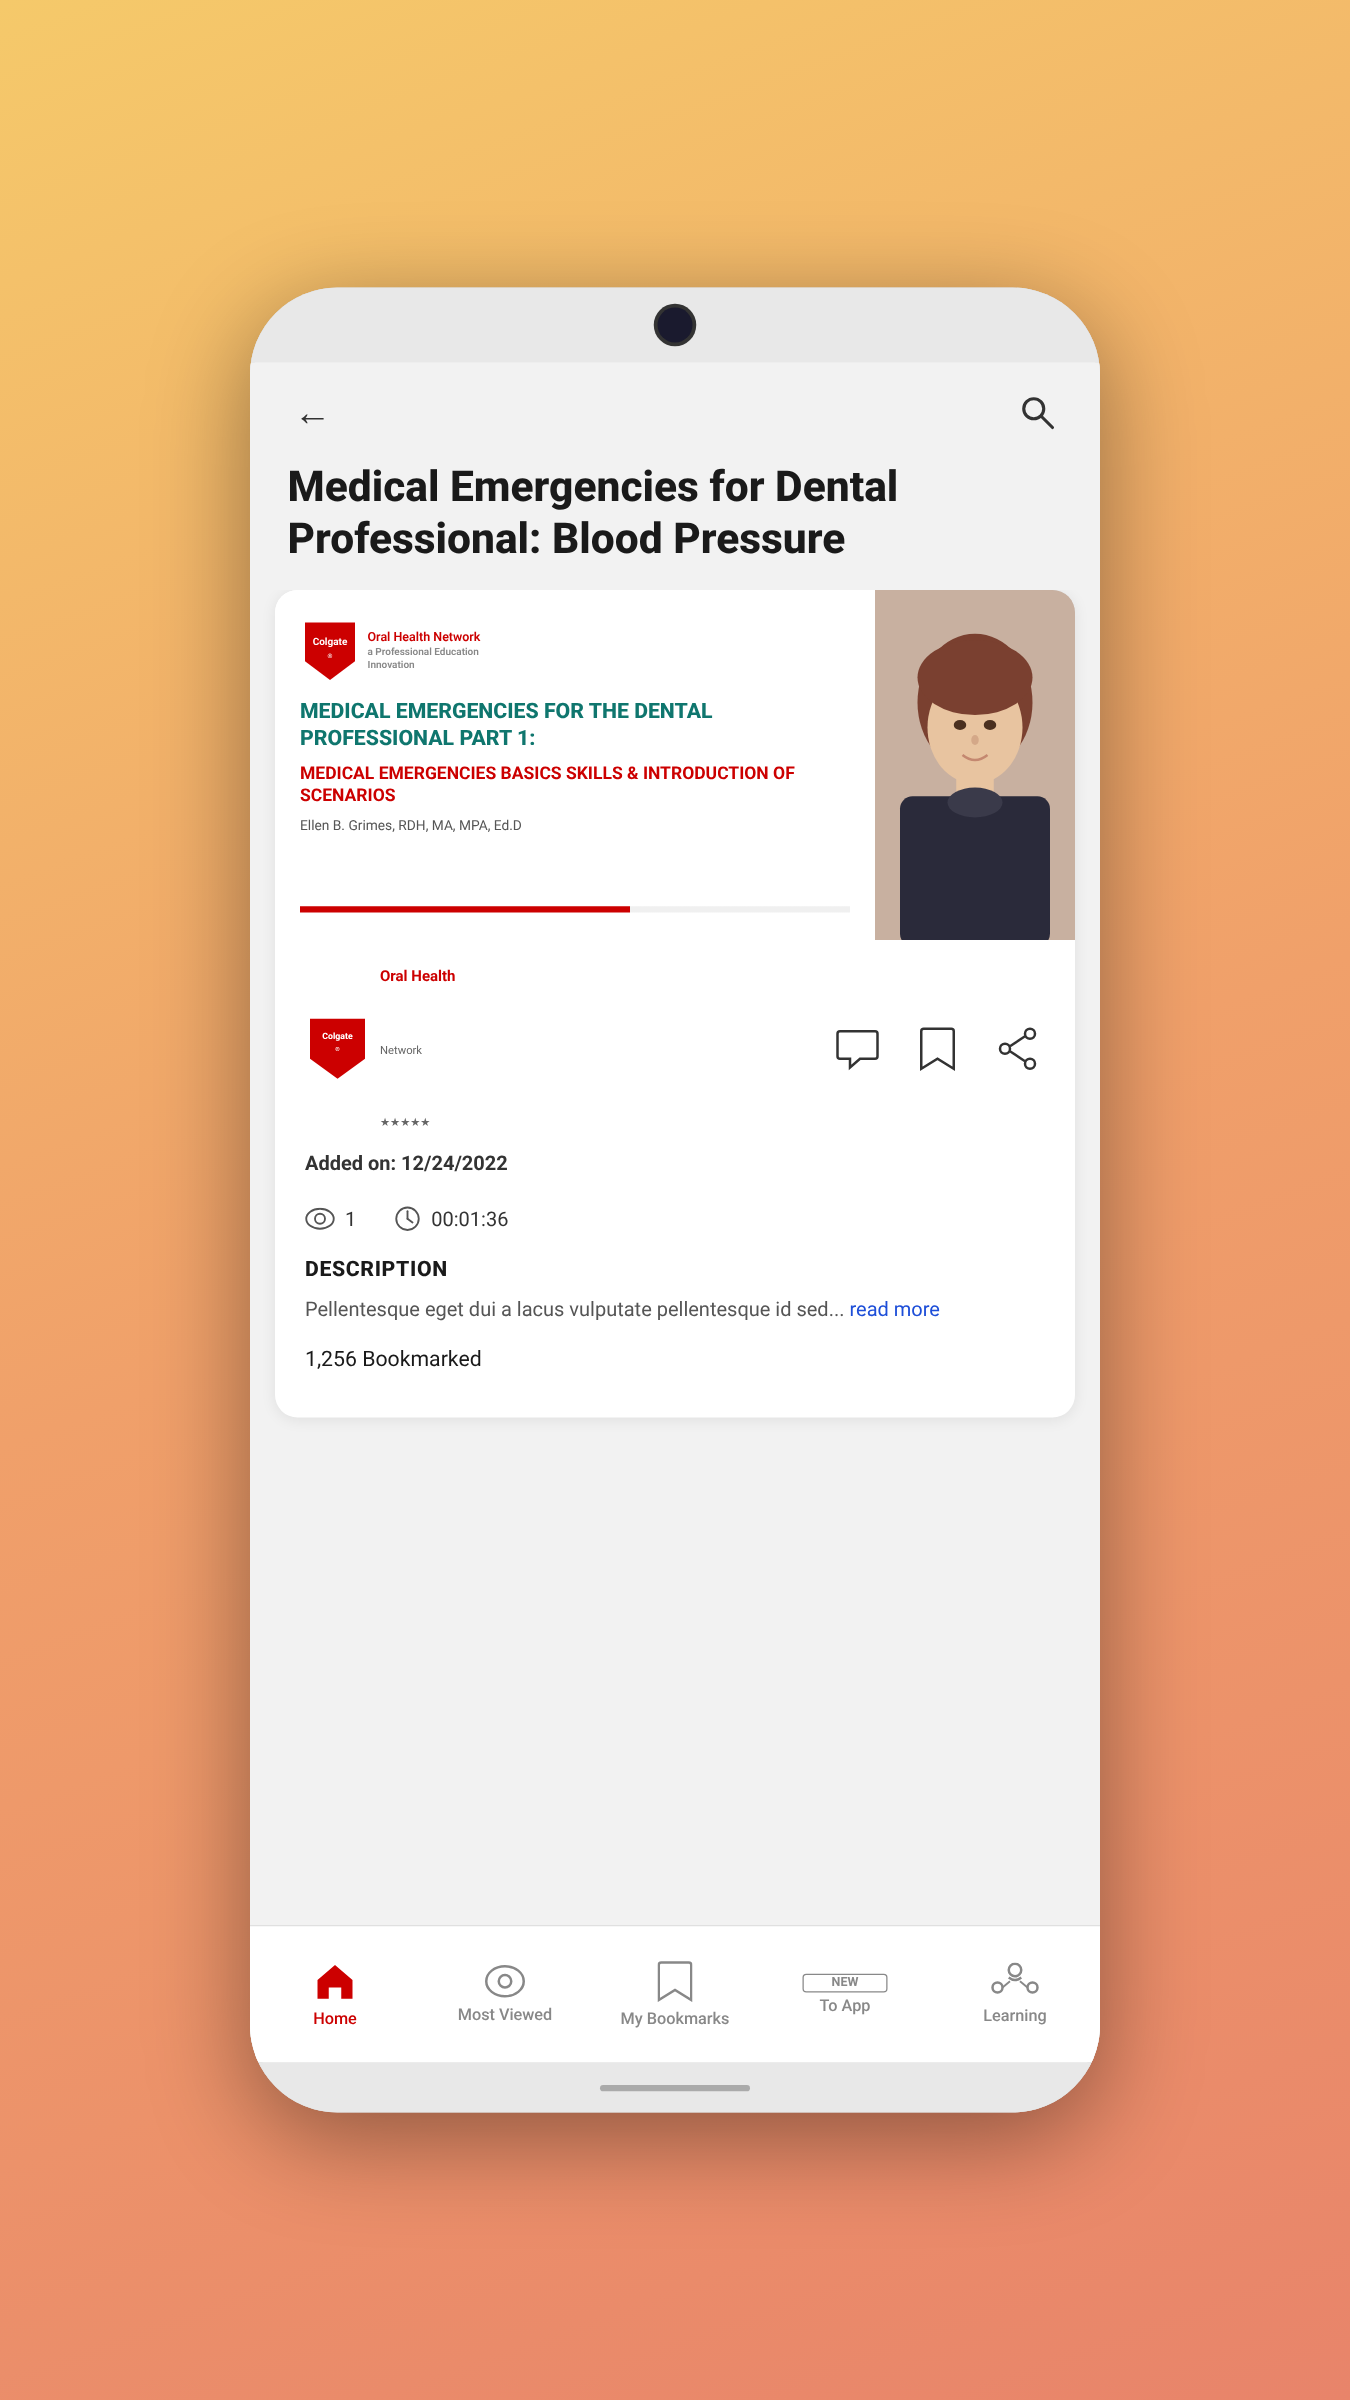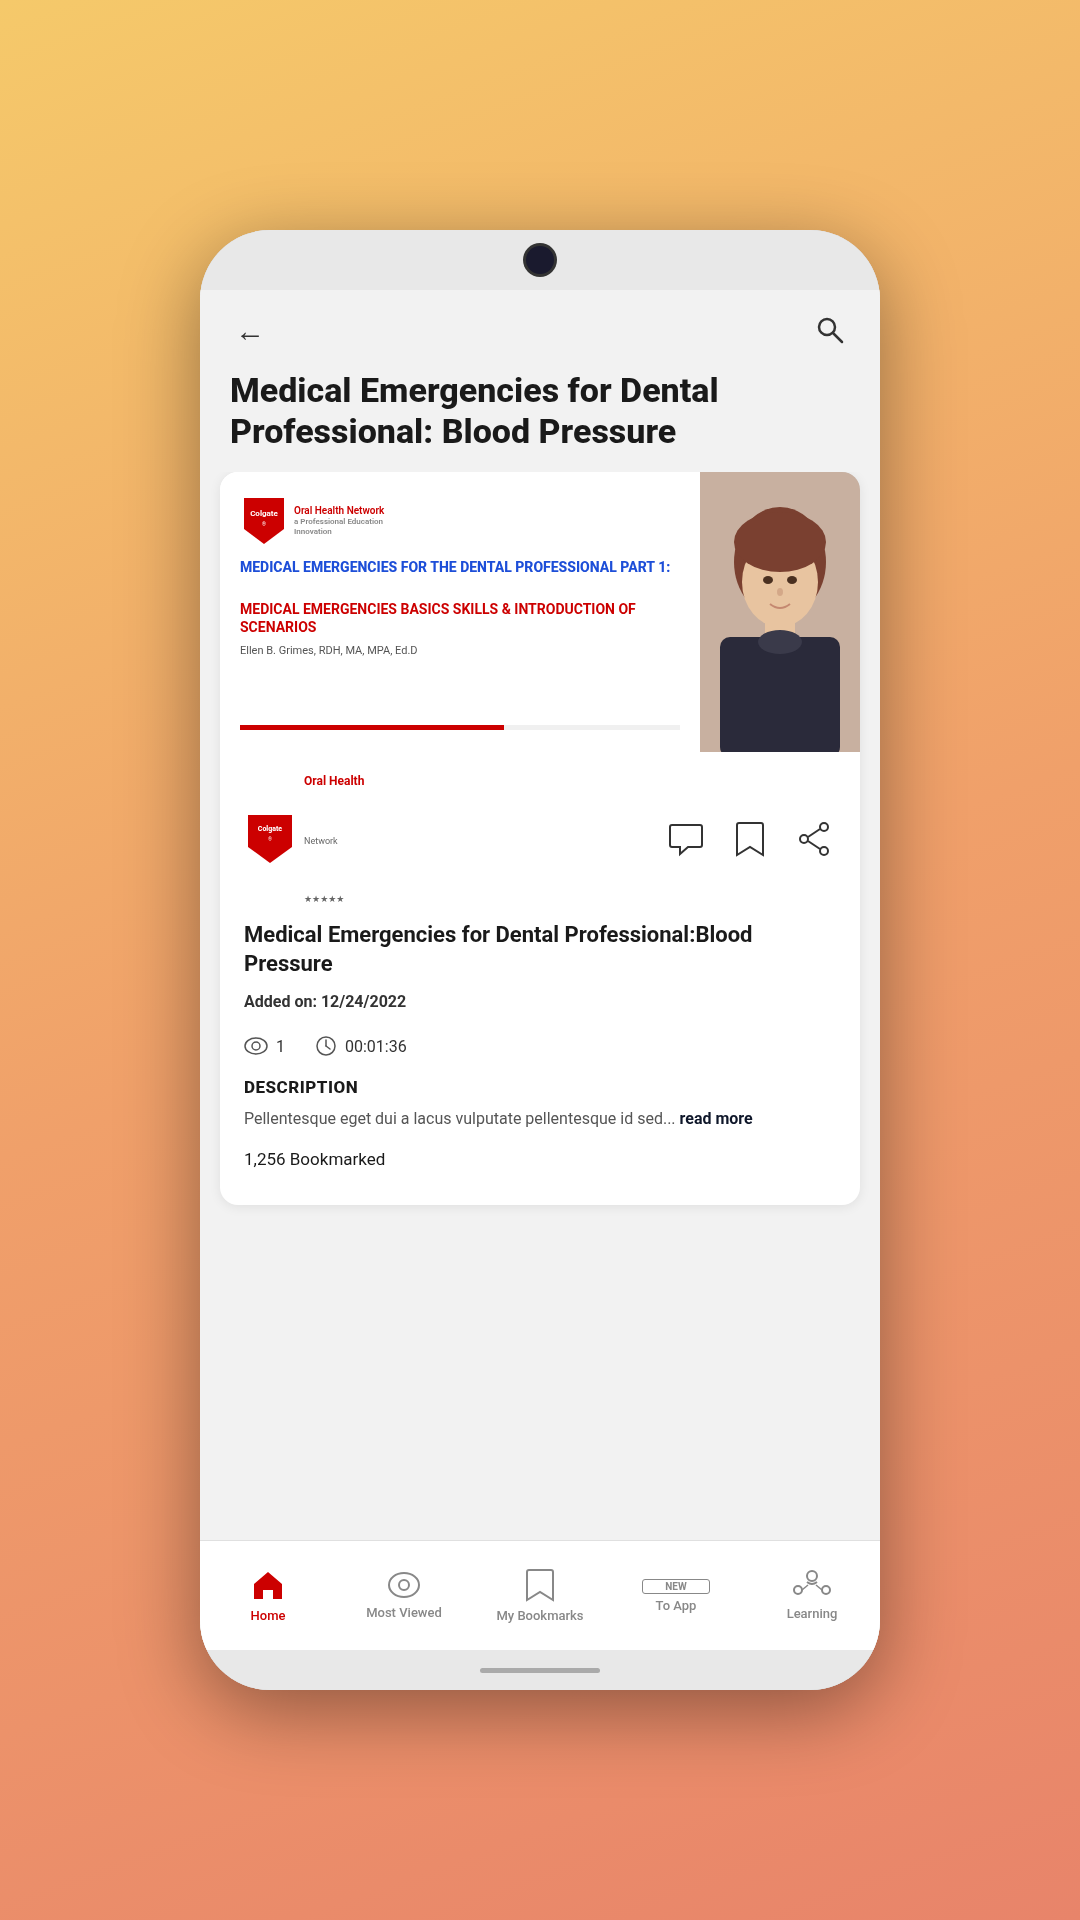--- a/index.html
+++ b/index.html
@@ -132,25 +132,25 @@
     }
 
     .colgate-logo-thumb {
       display: flex;
       align-items: center;
       gap: 6px;
       margin-bottom: 10px;
     }
 
     .thumb-main-title {
-      font-size: 14px;
+      font-size: 17px;
       font-weight: 800;
-      color: #1d4ed8;
+      color: #0f766e;
       line-height: 1.3;
-      margin-bottom: 24px;
+      margin-bottom: 8px;
     }
 
     .thumb-sub-title {
       font-size: 14px;
       font-weight: 700;
       color: #cc0000;
       line-height: 1.3;
       margin-bottom: 8px;
     }
 
@@ -275,22 +275,22 @@
     }
 
     .description-text {
       font-size: 16px;
       color: #555;
       line-height: 1.5;
       margin-bottom: 18px;
     }
 
     .read-more {
-      color: #0f172a;
-      font-weight: 700;
+      color: #1d4ed8;
+      font-weight: 400;
     }
 
     .bookmarked-count {
       font-size: 17px;
       font-weight: 400;
       color: #1a1a1a;
       margin-bottom: 12px;
     }
 
     .view-comments {
@@ -469,21 +469,20 @@
                   <circle cx="28" cy="6" r="4" stroke="#333" stroke-width="2" fill="none"></circle>
                   <circle cx="28" cy="30" r="4" stroke="#333" stroke-width="2" fill="none"></circle>
                   <circle cx="8" cy="18" r="4" stroke="#333" stroke-width="2" fill="none"></circle>
                   <line x1="24" y1="8" x2="12" y2="16" stroke="#333" stroke-width="2"></line>
                   <line x1="24" y1="28" x2="12" y2="20" stroke="#333" stroke-width="2"></line>
                 </svg>
               </div>
             </div>
           </div>
 
-          <div class="card-title">Medical Emergencies for Dental Professional:Blood Pressure</div>
 
           <div class="added-on">
             <span>Added on:</span>
             <span>12/24/2022</span>
           </div>
 
           <div class="stats-row">
             <div class="stat-item">
               <svg width="24" height="18" viewBox="0 0 24 18">
                 <ellipse cx="12" cy="9" rx="11" ry="8" stroke="#555" stroke-width="1.5" fill="none"></ellipse>

